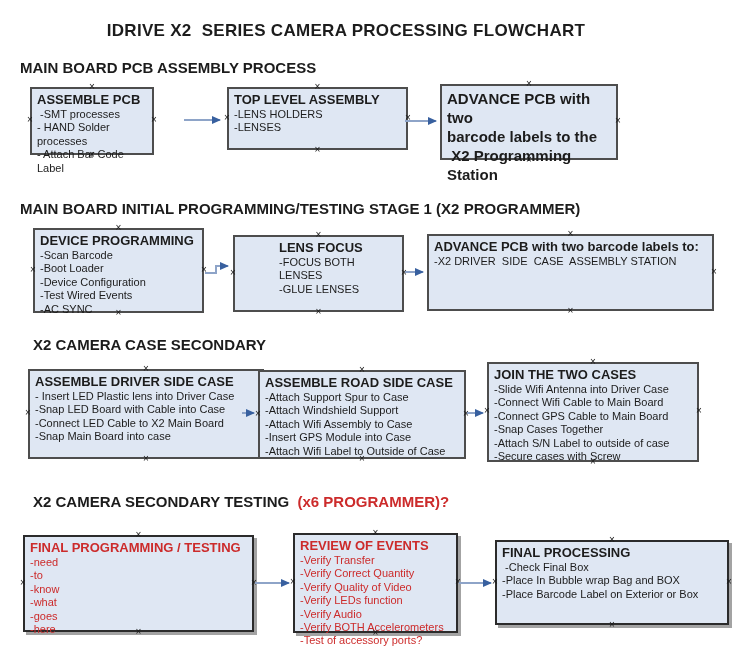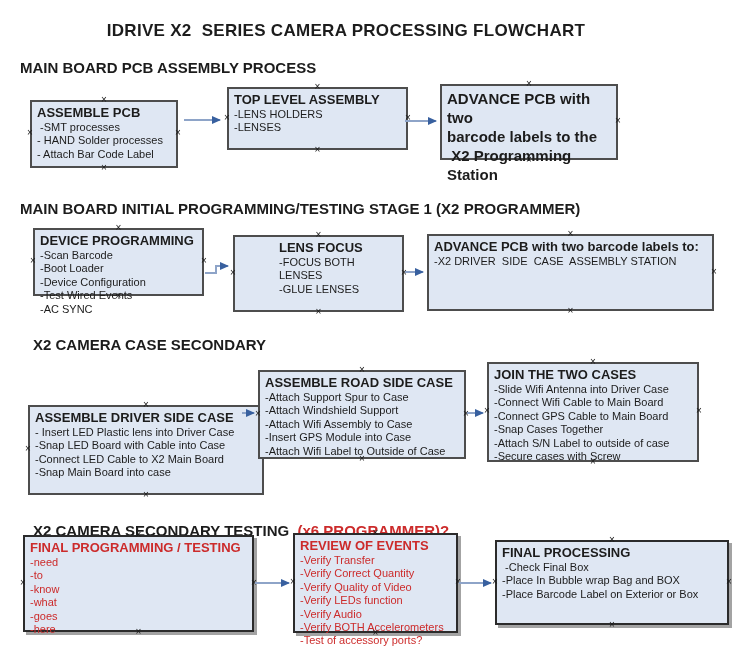--- a/index.html
+++ b/index.html
@@ -46,23 +46,23 @@
   svg.overlay{position:absolute;left:0;top:0;pointer-events:none;}
 </style>
 </head>
 <body>
 
 <div class="doc-title">IDRIVE X2  SERIES CAMERA PROCESSING FLOWCHART</div>
 
 <div class="sec-head" style="left:20px;top:59px;text-align:center;">MAIN BOARD PCB ASSEMBLY PROCESS</div>
 <div class="sec-head" style="left:20px;top:200px;">MAIN BOARD INITIAL PROGRAMMING/TESTING STAGE 1 (X2 PROGRAMMER)</div>
 <div class="sec-head" style="left:33px;top:336px;">X2 CAMERA CASE SECONDARY</div>
-<div class="sec-head" style="left:33px;top:493px;margin-top:29px;"><span>X2 CAMERA SECONDARY TESTING  </span><span class="red-part">(x6 PROGRAMMER)?</span></div>
-
-<div class="box" style="left:30px;top:100px;width:148px;height:68px;">
+<div class="sec-head" style="left:33px;top:493px;"><span>X2 CAMERA SECONDARY TESTING  </span><span class="red-part">(x6 PROGRAMMER)?</span></div>
+
+<div class="box" style="left:30px;top:87px;width:124px;height:68px;">
   <span class="h ht"></span>
     <span class="h hb"></span>
     <span class="h hl"></span>
     <span class="h hr"></span>
   <div class="bt">ASSEMBLE PCB</div>
   <div class="bi"> -SMT processes</div>
   <div class="bi">- HAND Solder processes</div>
   <div class="bi">- Attach Bar Code Label</div>
 </div>
 
@@ -78,21 +78,21 @@
 
 <div class="box" style="left:440px;top:84px;width:178px;height:76px;">
   <span class="h ht"></span>
     <span class="h hb"></span>
     <span class="h hr"></span>
   <div class="bl">ADVANCE PCB with two</div>
   <div class="bl">barcode labels to the</div>
   <div class="bl"> X2 Programming Station</div>
 </div>
 
-<div class="box" style="left:33px;top:228px;width:171px;height:68px;">
+<div class="box" style="left:33px;top:228px;width:171px;height:85px;">
   <span class="h ht"></span>
     <span class="h hb"></span>
     <span class="h hl"></span>
     <span class="h hr"></span>
   <div class="bt">DEVICE PROGRAMMING</div>
   <div class="bi">-Scan Barcode</div>
   <div class="bi">-Boot Loader</div>
   <div class="bi">-Device Configuration</div>
   <div class="bi">-Test Wired Events</div>
   <div class="bi">-AC SYNC</div>
@@ -109,21 +109,21 @@
 </div>
 
 <div class="box" style="left:427px;top:234px;width:287px;height:77px;">
   <span class="h ht"></span>
     <span class="h hb"></span>
     <span class="h hr"></span>
   <div class="bt">ADVANCE PCB with two barcode labels to:</div>
   <div class="bi">-X2 DRIVER  SIDE  CASE  ASSEMBLY STATION</div>
 </div>
 
-<div class="box" style="left:28px;top:369px;width:236px;height:90px;margin-top:36px;">
+<div class="box" style="left:28px;top:369px;width:236px;height:90px;">
   <span class="h ht"></span>
     <span class="h hb"></span>
     <span class="h hl"></span>
     <span class="h hr"></span>
   <div class="bt">ASSEMBLE DRIVER SIDE CASE</div>
   <div class="bi">- Insert LED Plastic lens into Driver Case</div>
   <div class="bi">-Snap LED Board with Cable into Case</div>
   <div class="bi">-Connect LED Cable to X2 Main Board</div>
   <div class="bi">-Snap Main Board into case</div>
 </div>

